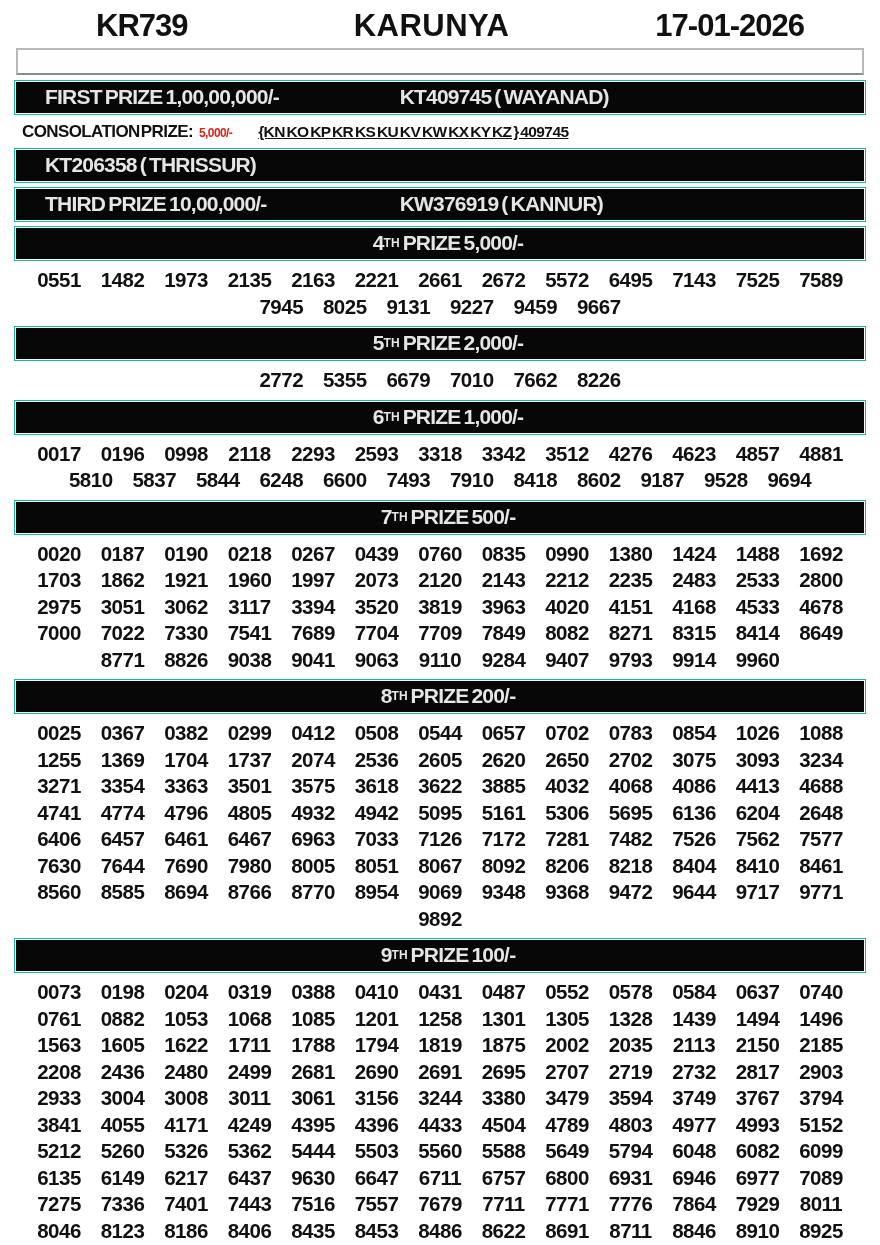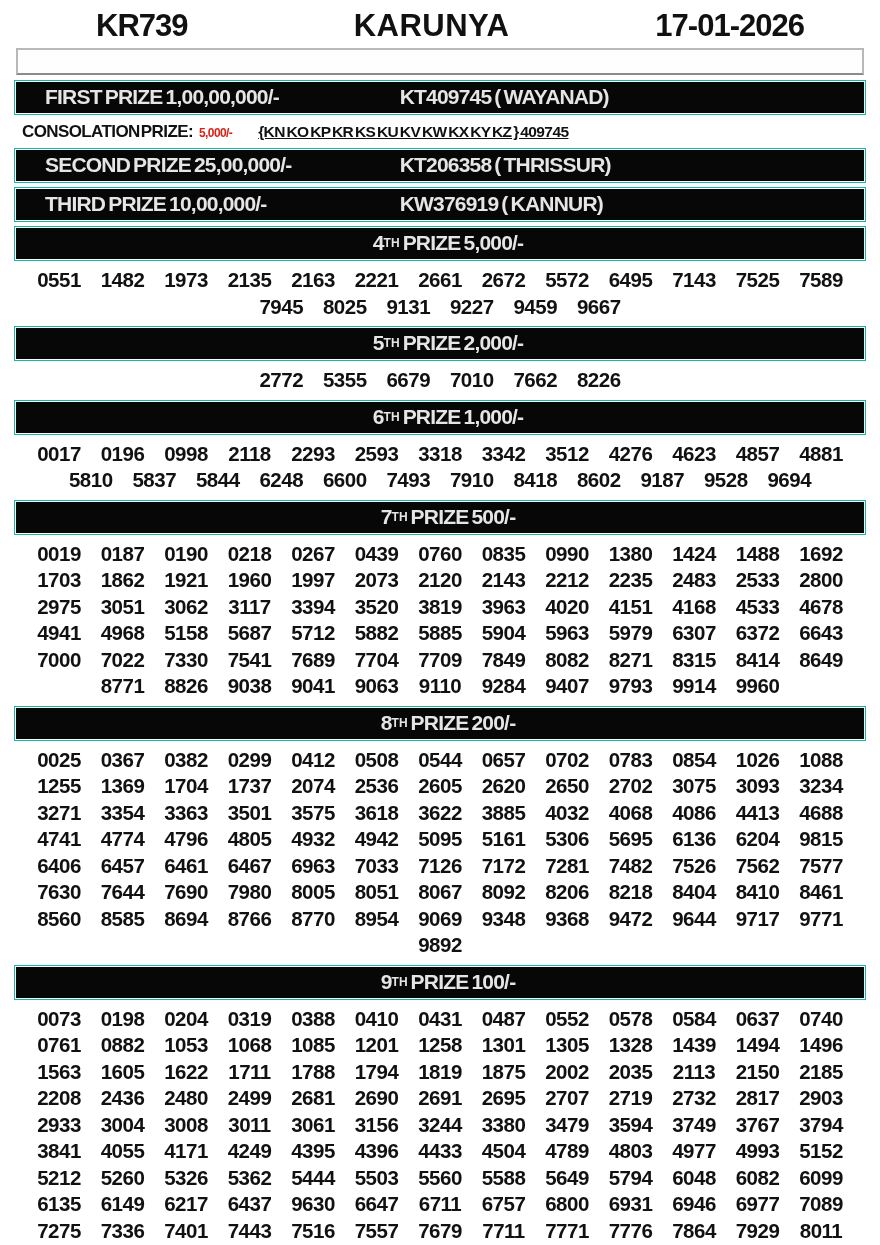--- a/index.html
+++ b/index.html
@@ -106,21 +106,20 @@
     <span class="pw">KT409745 ( WAYANAD)</span>
   </div>
 
   <div class="consol">
     <span class="c-label">CONSOLATION PRIZE:</span>
     <span class="c-amount">5,000/-</span>
     <span class="c-series">{KN KO KP KR KS KU KV KW KX KY KZ } 409745</span>
   </div>
 
   <div class="bar prizebar">
-    <span class="pl"><span>SECOND PRIZE</span> <span>25,00,000/-</span></span>
     <span class="pw">KT206358 ( THRISSUR)</span>
   </div>
 
   <div class="bar prizebar">
     <span class="pl"><span>THIRD PRIZE</span> <span>10,00,000/-</span></span>
     <span class="pw">KW376919 ( KANNUR)</span>
   </div>
 
   <div id="sections">
       <div>
@@ -211,21 +210,21 @@
         </div>
       </div>
       <div>
         <div class="bar center">
           <span>7</span>
           <sup>TH</sup>
           <span>&nbsp;PRIZE 500/-</span>
         </div>
         <div class="numgrid">
           <div class="numrow">
-            <span class="num">0019</span>
+            <span class="num">0020</span>
             <span class="num">0187</span>
             <span class="num">0190</span>
             <span class="num">0218</span>
             <span class="num">0267</span>
             <span class="num">0439</span>
             <span class="num">0760</span>
             <span class="num">0835</span>
             <span class="num">0990</span>
             <span class="num">1380</span>
             <span class="num">1424</span>
@@ -256,35 +255,20 @@
             <span class="num">3520</span>
             <span class="num">3819</span>
             <span class="num">3963</span>
             <span class="num">4020</span>
             <span class="num">4151</span>
             <span class="num">4168</span>
             <span class="num">4533</span>
             <span class="num">4678</span>
           </div>
           <div class="numrow">
-            <span class="num">4941</span>
-            <span class="num">4968</span>
-            <span class="num">5158</span>
-            <span class="num">5687</span>
-            <span class="num">5712</span>
-            <span class="num">5882</span>
-            <span class="num">5885</span>
-            <span class="num">5904</span>
-            <span class="num">5963</span>
-            <span class="num">5979</span>
-            <span class="num">6307</span>
-            <span class="num">6372</span>
-            <span class="num">6643</span>
-          </div>
-          <div class="numrow">
             <span class="num">7000</span>
             <span class="num">7022</span>
             <span class="num">7330</span>
             <span class="num">7541</span>
             <span class="num">7689</span>
             <span class="num">7704</span>
             <span class="num">7709</span>
             <span class="num">7849</span>
             <span class="num">8082</span>
             <span class="num">8271</span>
@@ -365,21 +349,21 @@
             <span class="num">4796</span>
             <span class="num">4805</span>
             <span class="num">4932</span>
             <span class="num">4942</span>
             <span class="num">5095</span>
             <span class="num">5161</span>
             <span class="num">5306</span>
             <span class="num">5695</span>
             <span class="num">6136</span>
             <span class="num">6204</span>
-            <span class="num">9815</span>
+            <span class="num">2648</span>
           </div>
           <div class="numrow">
             <span class="num">6406</span>
             <span class="num">6457</span>
             <span class="num">6461</span>
             <span class="num">6467</span>
             <span class="num">6963</span>
             <span class="num">7033</span>
             <span class="num">7126</span>
             <span class="num">7172</span>

